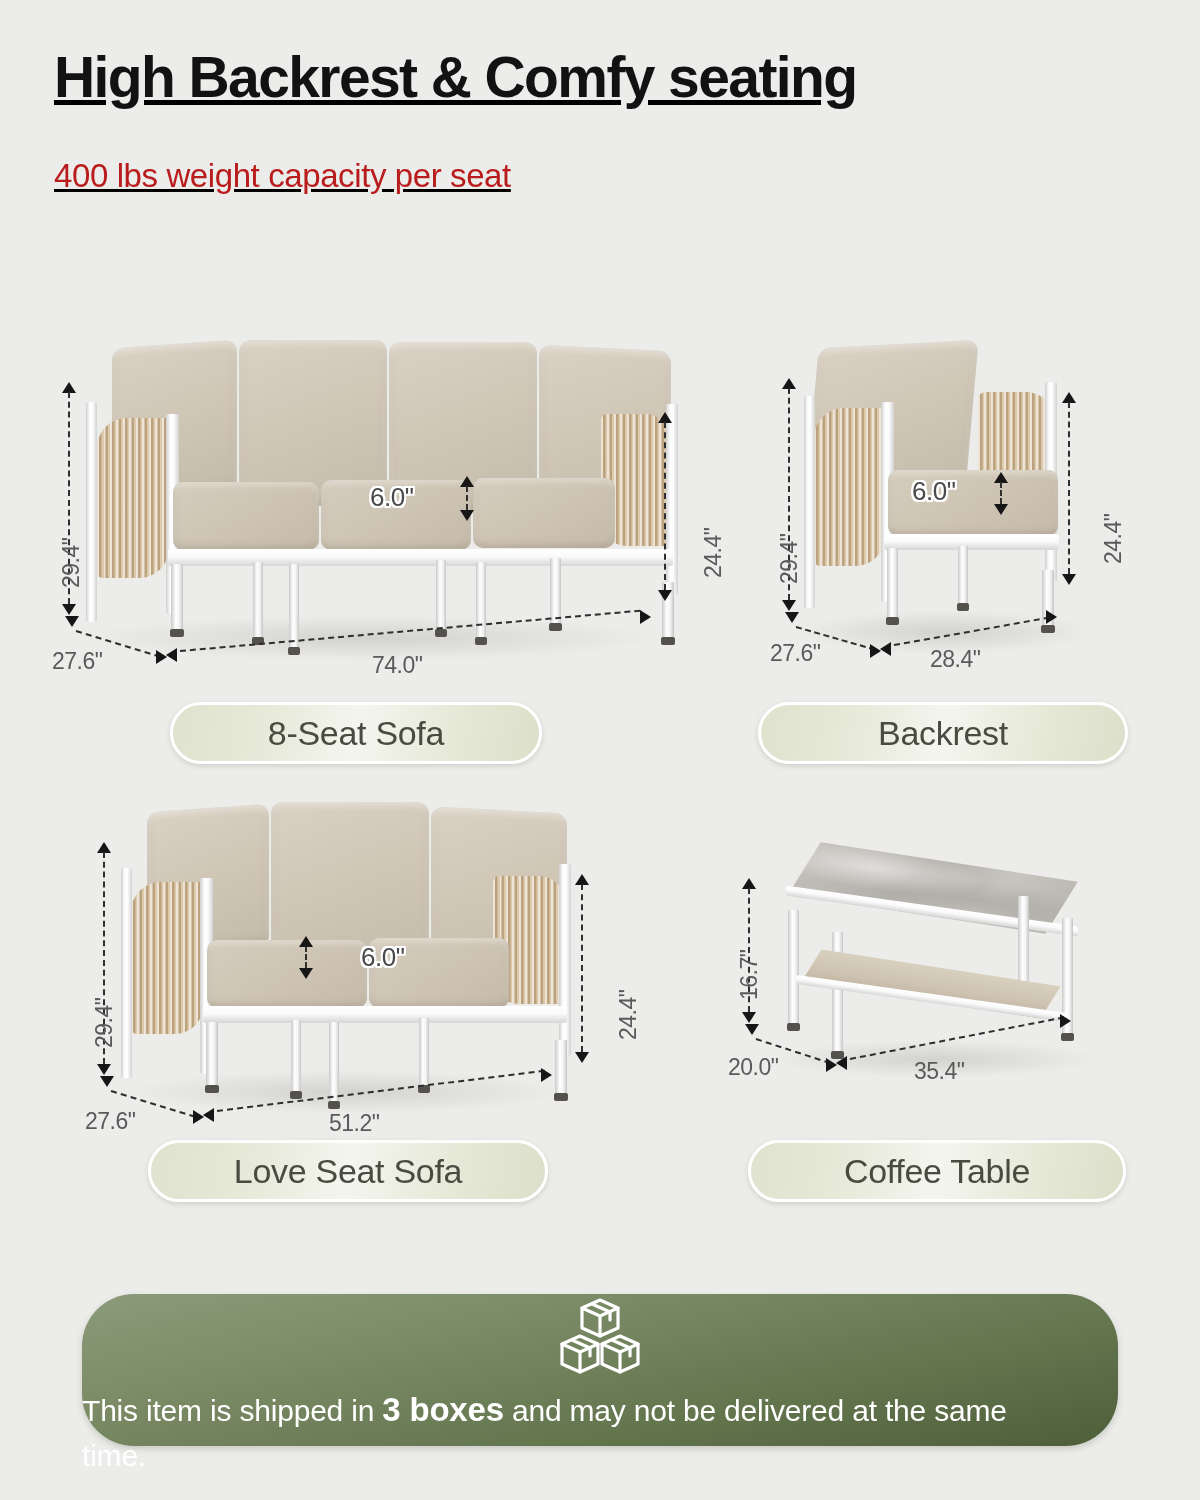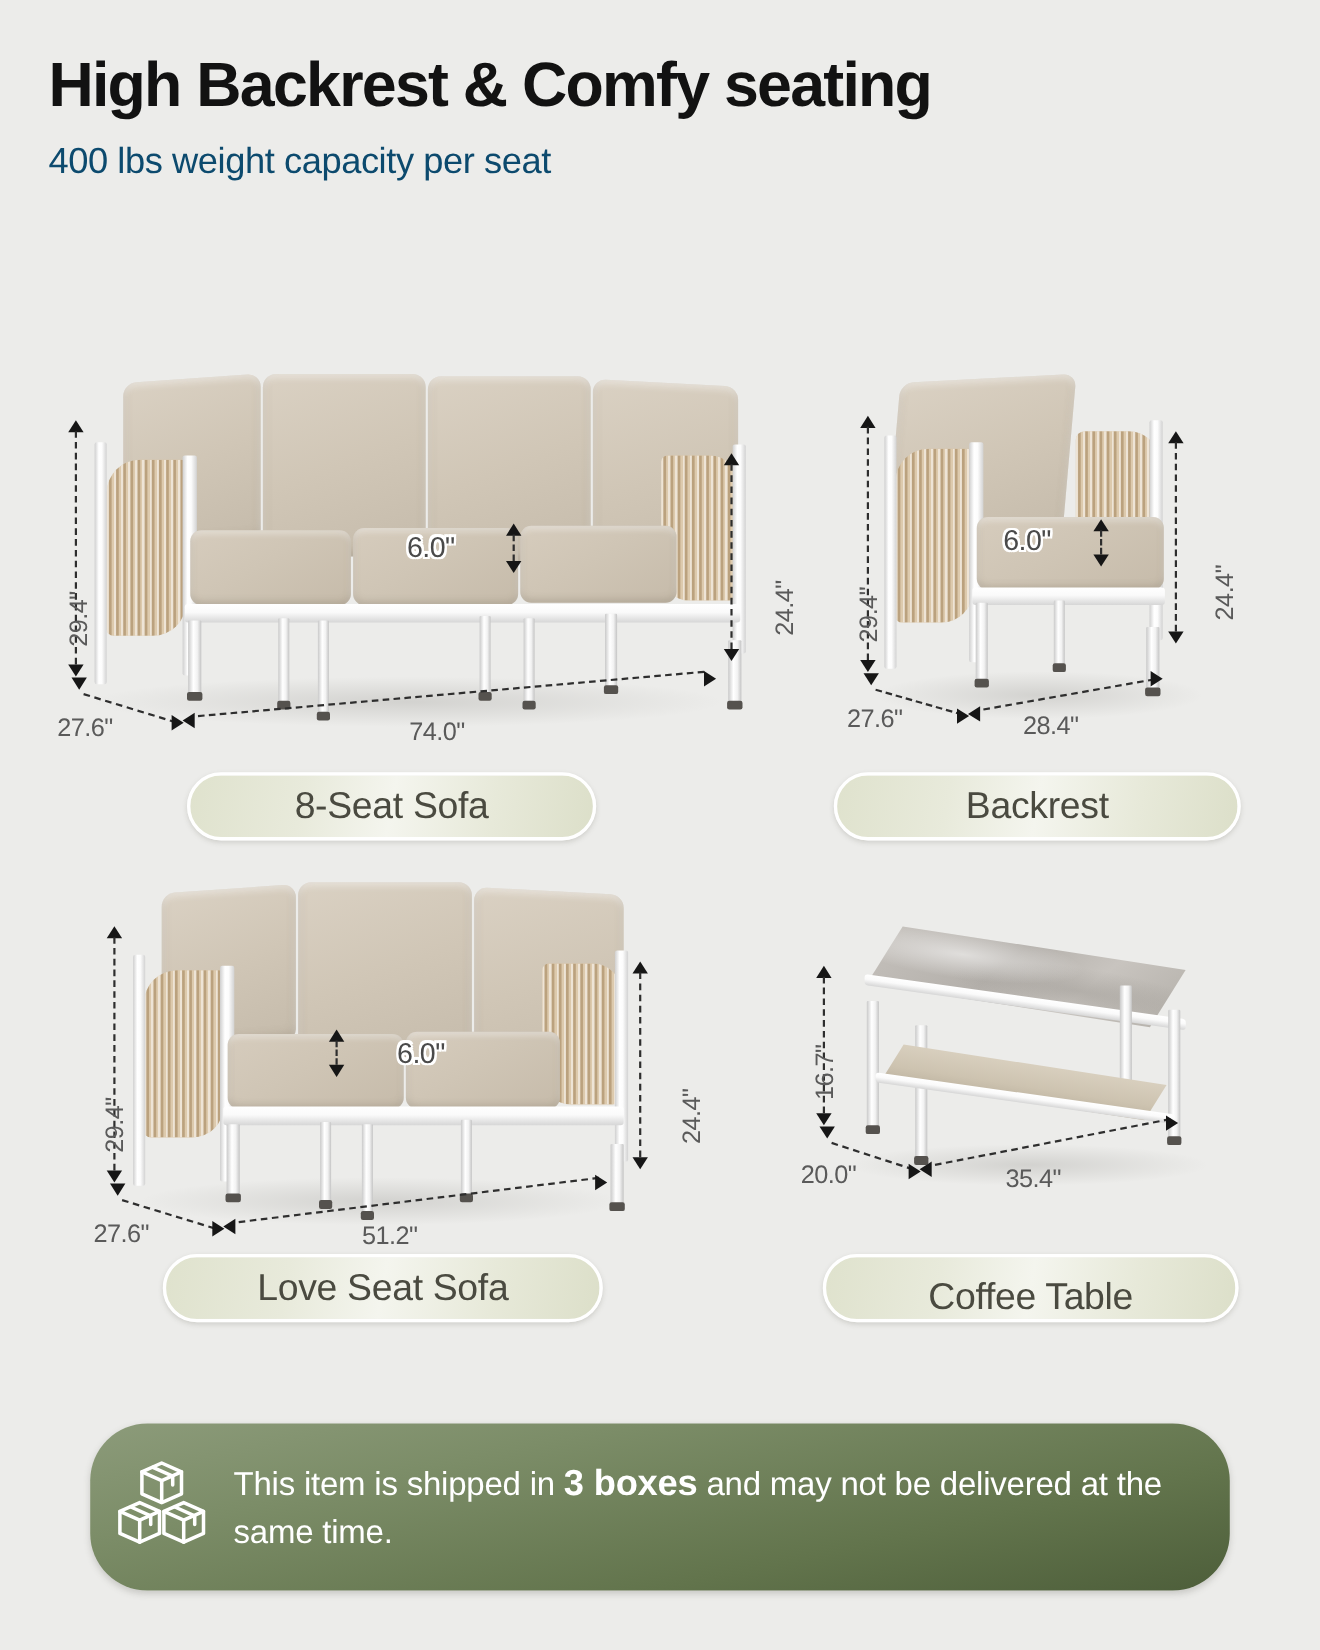--- a/index.html
+++ b/index.html
@@ -7,36 +7,36 @@
   body {
     width: 1200px;
     height: 1500px;
     background: #ececea;
     font-family: "Liberation Sans", sans-serif;
     overflow: hidden;
     position: relative;
   }
 
   
-  .header { position: absolute; left: 44px; top: 48px; width: 1100px; }
+  .header { position: absolute; left: 54px; top: 48px; width: 1100px; text-decoration: underline; }
 
   .headline {
     font-size: 57px;
     font-weight: 700;
     letter-spacing: -1.6px;
     color: #121212;
     line-height: 1.05;
     white-space: nowrap;
   }
 
   .subline {
-    margin-top: 14px;
+    margin-top: 44px;
     font-size: 33px;
     font-weight: 400;
-    color: #0c4a6e;
+    color: #b91c1c;
     line-height: 1.47;
     letter-spacing: -0.4px;
   }
 
   
   .grid {
     position: absolute;
     left: 0; top: 330px;
     width: 1200px;
     height: 930px;
@@ -178,32 +178,33 @@
     display: flex;
     align-items: center;
     justify-content: center;
     font-size: 34px;
     color: #4a4a40;
     letter-spacing: -0.3px;
   }
   .pill-sofa     { left: 170px; top: 702px; width: 372px; }
   .pill-armchair { left: 758px; top: 702px; width: 370px; }
   .pill-loveseat { left: 148px; top: 1140px; width: 400px; }
-  .pill-table    { left: 748px; top: 1140px; width: 378px; align-items: flex-end; }
+  .pill-table    { left: 748px; top: 1140px; width: 378px; }
 
   
   .banner {
     position: absolute;
     left: 82px; top: 1294px;
     width: 1036px; height: 152px;
     border-radius: 52px;
     background: linear-gradient(168deg,#8c9b7a 0%,#7c8d68 28%,#62744c 70%,#4d5e3a 100%);
     display: flex;
     align-items: center;
     box-shadow: 0 3px 6px rgba(100,100,90,.25);
+    flex-direction: column;
   }
   .banner-icon { width: 150px; display: flex; justify-content: center; align-items: center; }
   .banner-text {
     font-size: 30px;
     color: #ffffff;
     line-height: 1.45;
     letter-spacing: -0.2px;
     padding-right: 40px;
   }
   .banner-text b { font-weight: 700; font-size: 33px; }

